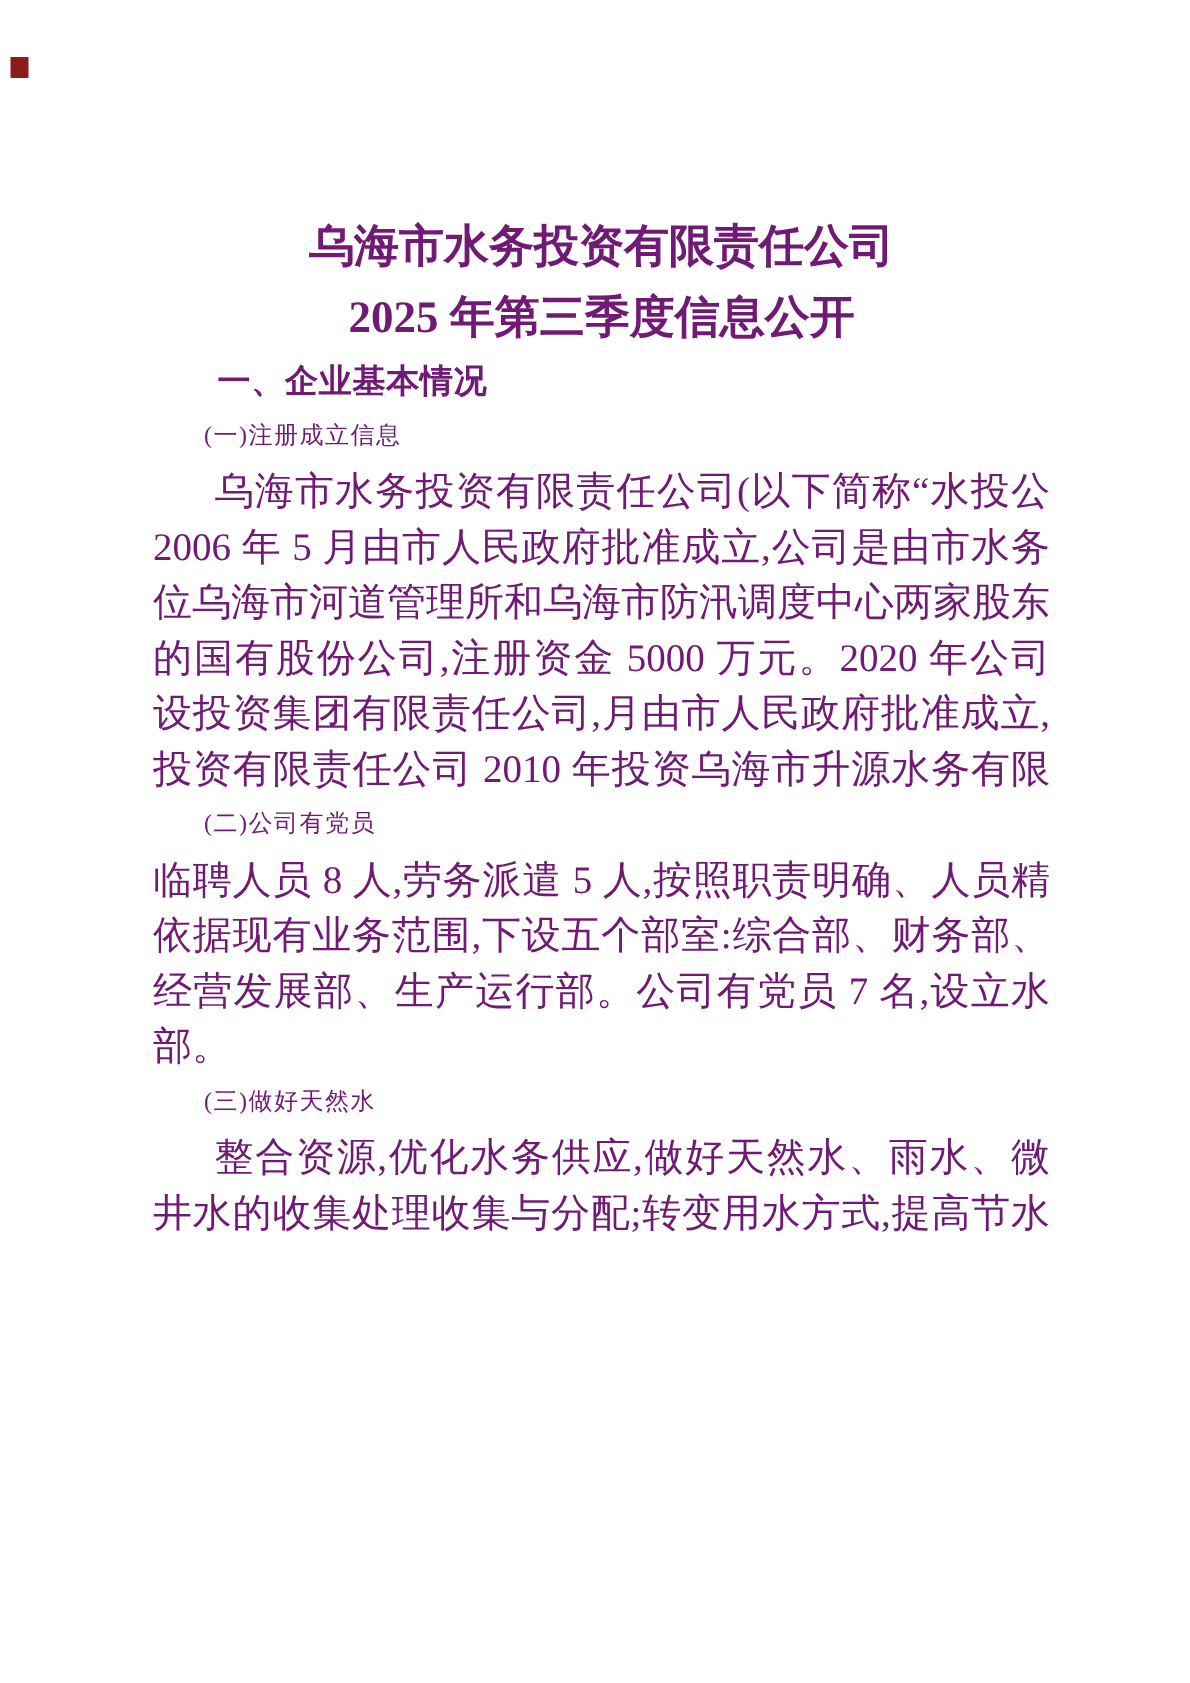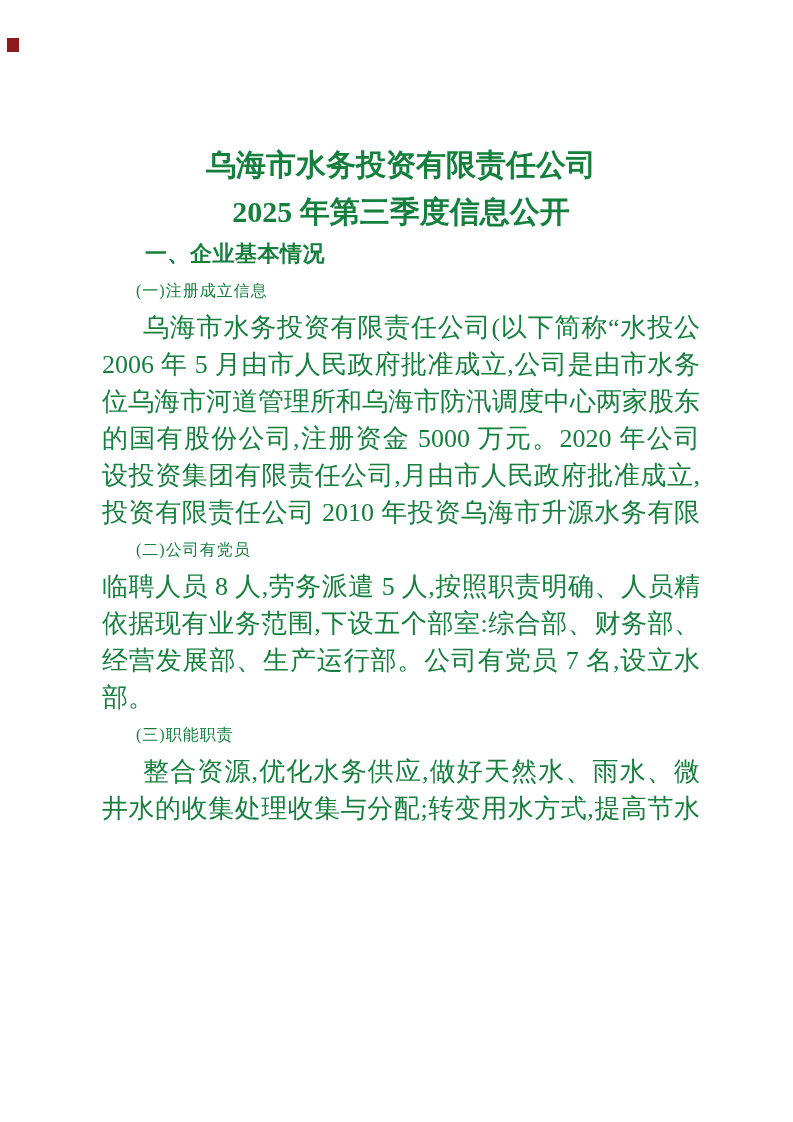--- a/index.html
+++ b/index.html
@@ -7,21 +7,21 @@
     padding: 0;
     background: #ffffff;
   }
   .page {
     position: relative;
     width: 793px;
     height: 965px;
     background: #ffffff;
     overflow: hidden;
     font-family: "Liberation Serif", "DejaVu Serif", serif;
-    color: #15803d;
+    color: #701a75;
   }
   .red-marker {
     position: absolute;
     left: 7px;
     top: 38px;
     width: 12px;
     height: 14px;
     background: #8e1b1b;
   }
   .content {
@@ -99,21 +99,21 @@
     <div class="line fill">2006 年 5 月由市人民政府批准成立,公司是由市水务局二级单</div>
     <div class="line fill">位乌海市河道管理所和乌海市防汛调度中心两家股东出资成立</div>
     <div class="line fill">的国有股份公司,注册资金 5000 万元。2020 年公司 100%股权变</div>
     <div class="line fill">设投资集团有限责任公司,月由市人民政府批准成立,乌海市水务</div>
     <div class="line fill">投资有限责任公司 2010 年投资乌海市升源水务有限责任公司</div>
     <div class="line kai indent">(二)公司有党员</div>
     <div class="line fill">临聘人员 8 人,劳务派遣 5 人,按照职责明确、人员精干原则,</div>
     <div class="line fill">依据现有业务范围,下设五个部室:综合部、财务部、工程部、</div>
     <div class="line fill">经营发展部、生产运行部。公司有党员 7 名,设立水投公司党支</div>
     <div class="line">部。</div>
-    <div class="line kai indent">(三)职能职责</div>
+    <div class="line kai indent">(三)做好天然水</div>
     <div class="line fill indent">整合资源,优化水务供应,做好天然水、雨水、微咸水及矿</div>
     <div class="line fill">井水的收集处理收集与分配;转变用水方式,提高节水意识,充</div>
 
   </div>
 
   <div class="page-number">- 1 -</div>
 
 </div>
 
 </body></html>

